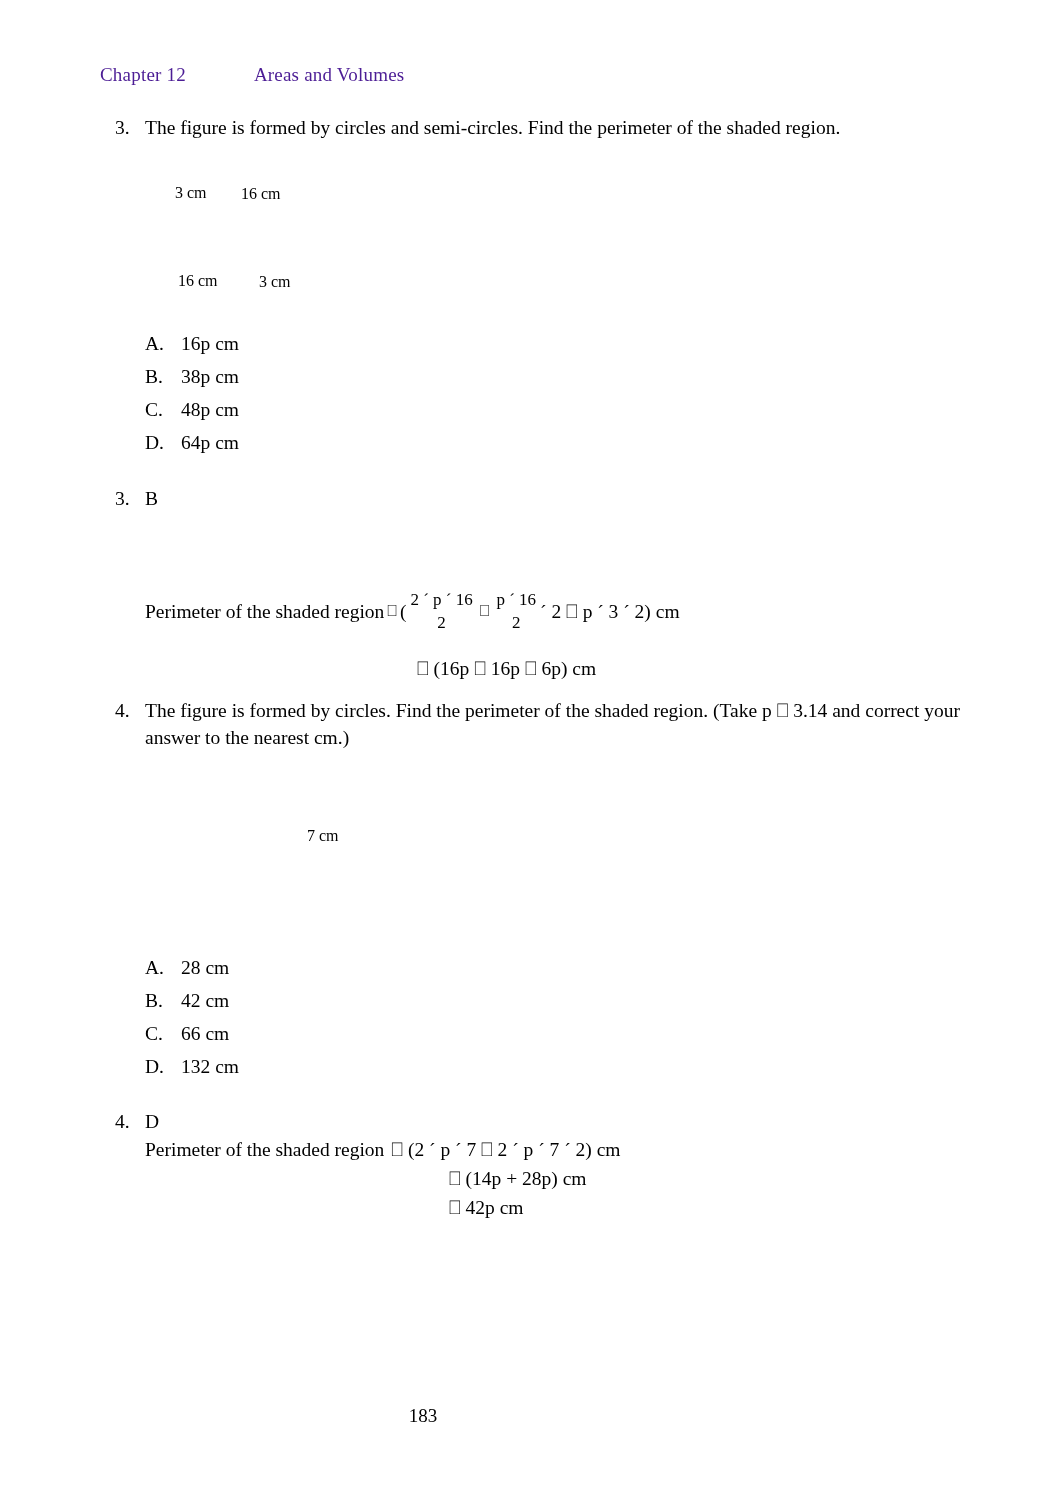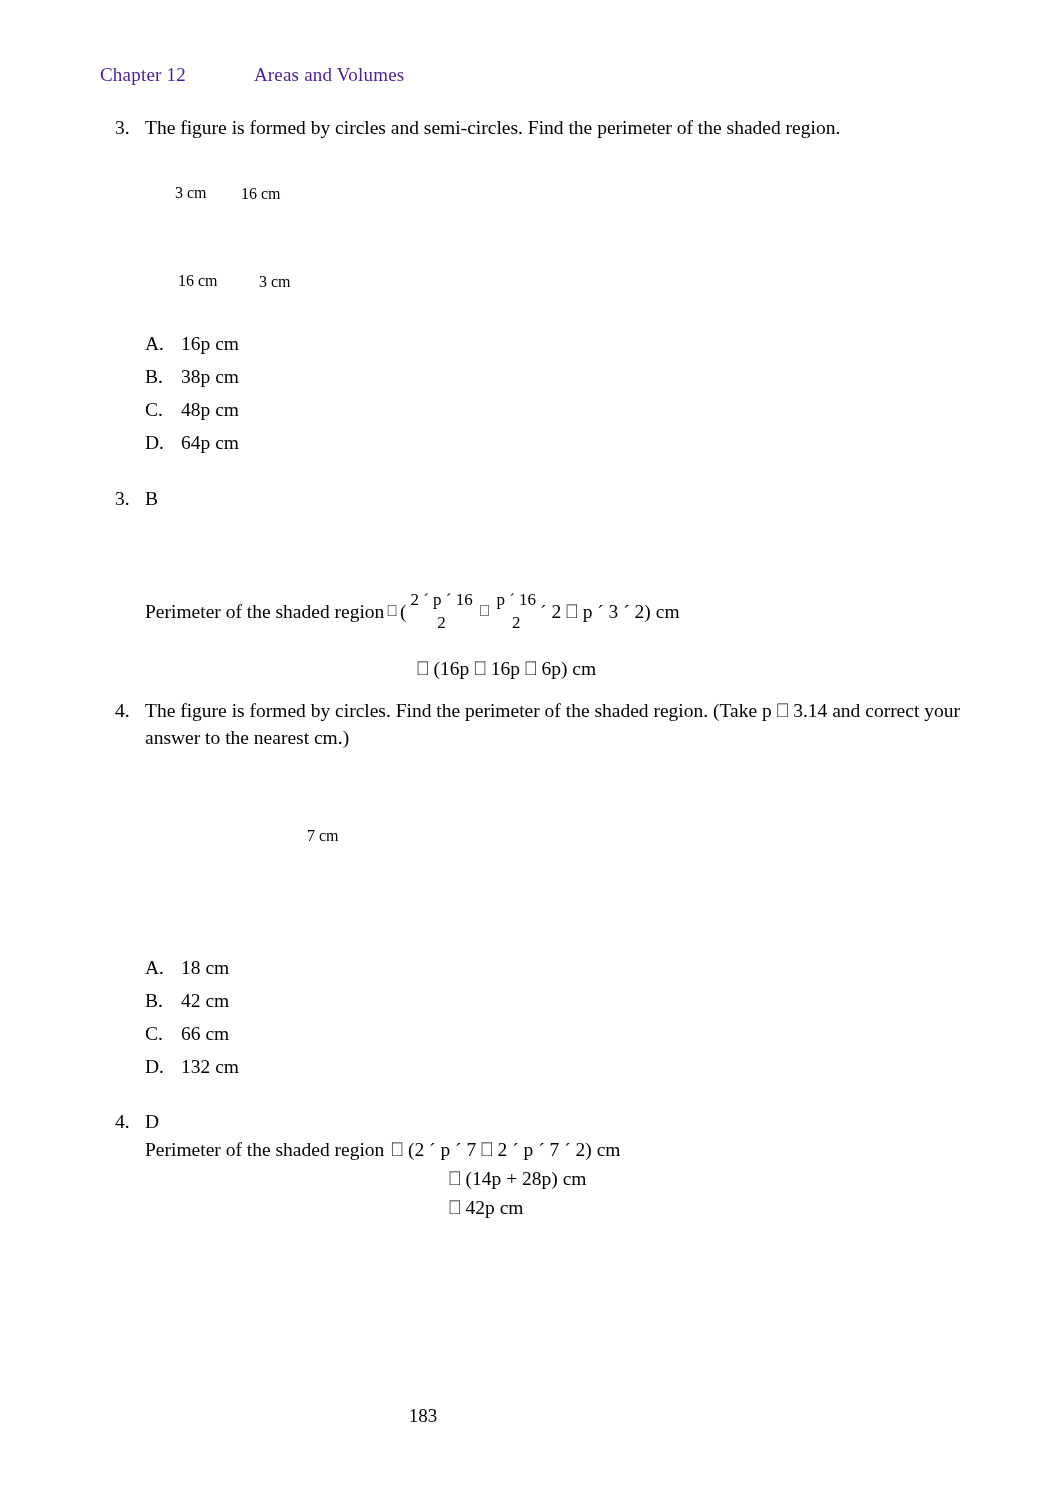--- a/index.html
+++ b/index.html
@@ -242,21 +242,21 @@
     <span class="qtext">The figure is formed by circles. Find the perimeter of the shaded region. (Take p ⎕ 3.14 and correct your answer to the nearest cm.)</span>
   </div>
 
   <div class="figure-area" id="q4-figure">
     <span class="dim-label" style="left:307px; top:828px;">7 cm</span>
   </div>
 
   <div class="options" id="q4-options">
     <div class="option-row">
       <span class="option-letter">A.</span>
-      <span class="option-text">18 cm</span>
+      <span class="option-text">28 cm</span>
     </div>
     <div class="option-row">
       <span class="option-letter">B.</span>
       <span class="option-text">42 cm</span>
     </div>
     <div class="option-row">
       <span class="option-letter">C.</span>
       <span class="option-text">66 cm</span>
     </div>
     <div class="option-row">

